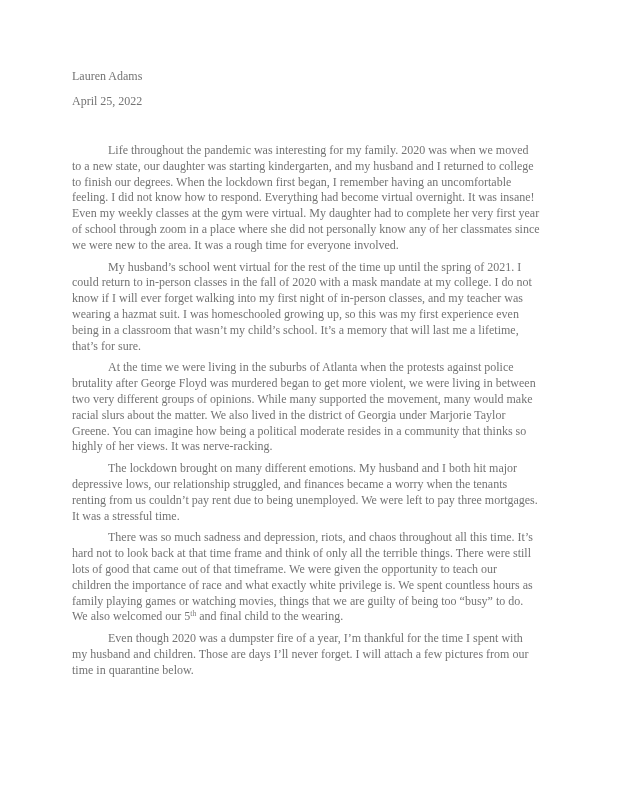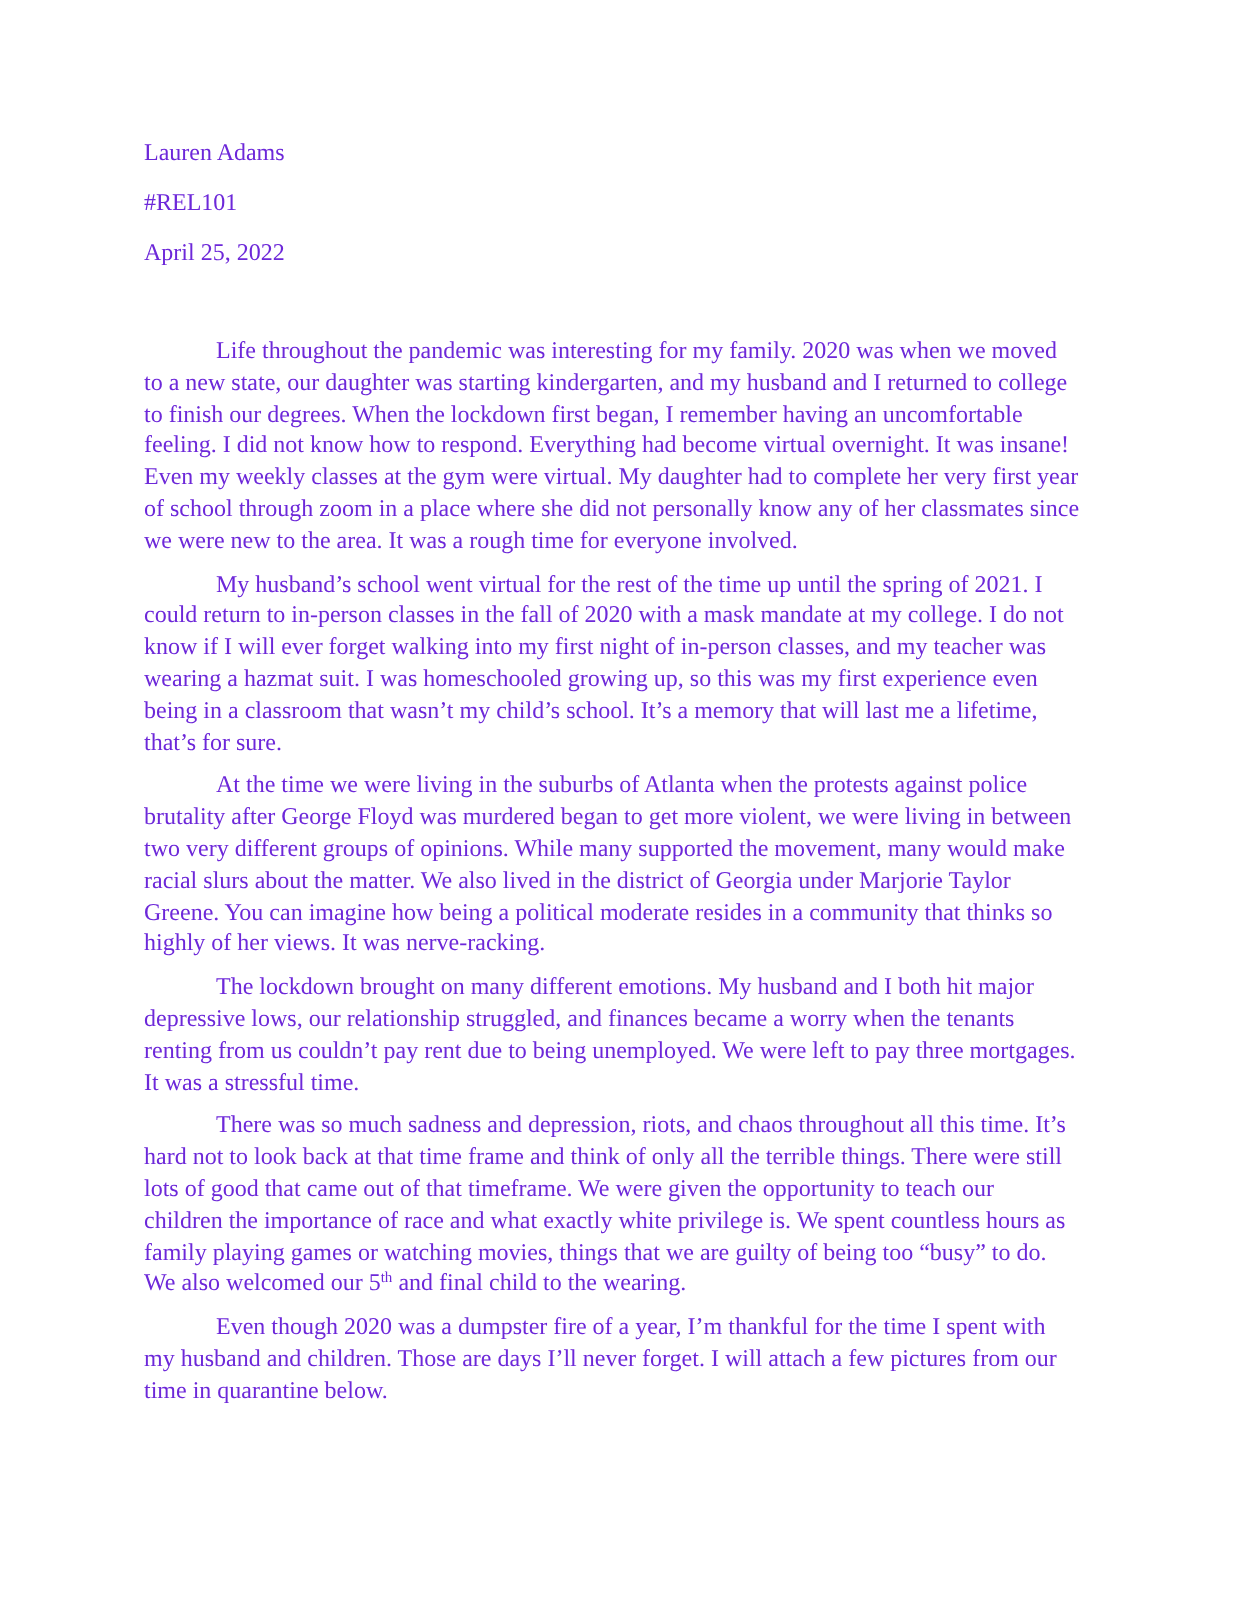--- a/index.html
+++ b/index.html
@@ -10,21 +10,21 @@
   .page {
     position: relative;
     width: 618px;
     height: 800px;
     box-sizing: border-box;
     background: #ffffff;
     padding: 64px 72px 0 72px;
     overflow: hidden;
     font-family: "Liberation Serif", "DejaVu Serif", serif;
     font-size: 12px;
-    color: #6d28d9;
+    color: #737373;
   }
   .doc-header .hline {
     line-height: 25px;
     height: 25px;
     white-space: nowrap;
   }
   .essay {
     margin-top: 29px;
   }
   .para {
@@ -46,21 +46,20 @@
     top: -4px;
   }
 </style>
 </head>
 <body>
 
 <div class="page">
 
   <div class="doc-header">
     <div class="hline">Lauren Adams</div>
-    <div class="hline">#REL101</div>
     <div class="hline">April 25, 2022</div>
   </div>
 
   <div class="essay">
 
     <div class="para">
       <span class="lines-block"><div class="line">Life throughout the pandemic was interesting for my family. 2020 was when we moved</div><div class="line">to a new state, our daughter was starting kindergarten, and my husband and I returned to college</div><div class="line">to finish our degrees. When the lockdown first began, I remember having an uncomfortable</div><div class="line">feeling. I did not know how to respond. Everything had become virtual overnight. It was insane!</div><div class="line">Even my weekly classes at the gym were virtual. My daughter had to complete her very first year</div><div class="line">of school through zoom in a place where she did not personally know any of her classmates since</div><div class="line">we were new to the area. It was a rough time for everyone involved.</div></span>
     </div>
 
     <div class="para">

